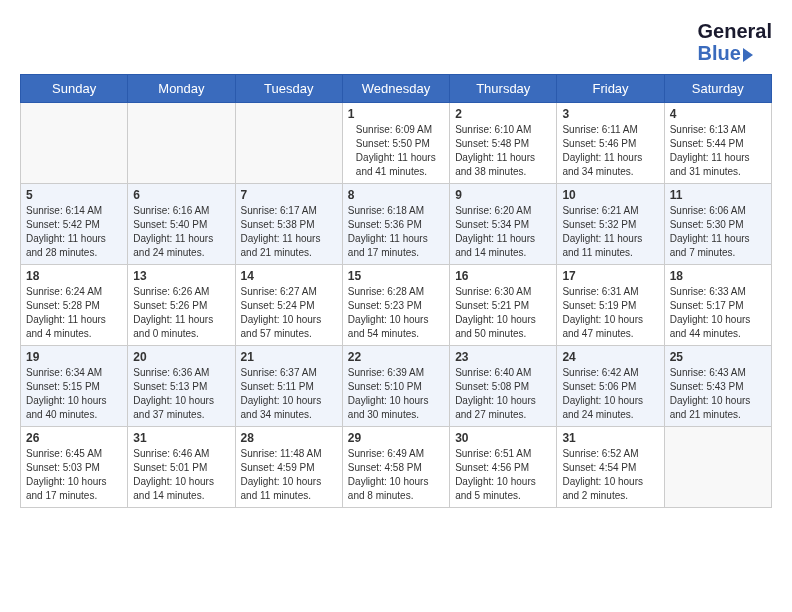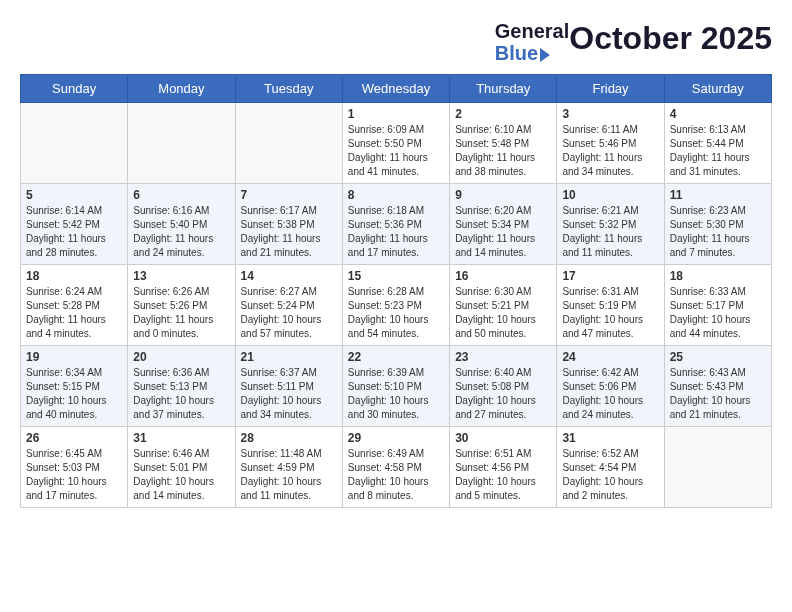--- a/index.html
+++ b/index.html
@@ -85,21 +85,20 @@
 <div class="header-logo">
   <div class="logo-area">
     <div class="logo-wrapper">
       <div style="font-size:20px; font-weight:bold; line-height:1.1;">
         <span style="color:#1a1a2e;">General</span><br>
         <span style="color:#3a6bbd;">Blue</span><span style="display:inline-block; width:0; height:0; border-top:7px solid transparent; border-bottom:7px solid transparent; border-left:10px solid #3a6bbd; margin-left:2px; vertical-align:middle;"></span>
       </div>
     </div>
   </div>
   <div class="title-area">
-    <div class="month-title">October 2025</div>
   </div>
 </div>
 
 <table class="calendar-table">
   <thead>
     <tr>
     <th>Sunday</th>
         <th>Monday</th>
         <th>Tuesday</th>
         <th>Wednesday</th>
@@ -108,21 +107,21 @@
         <th>Saturday</th>
       </tr>
   </thead>
   <tbody id="calendar-body">
   <tr>
         <td class="empty-cell"></td>
         <td class="empty-cell"></td>
         <td class="empty-cell"></td>
         <td>
           <span class="day-number">1</span>
-          <div class="day-info" style="white-space: pre-line;">Sunrise: 6:09 AM
+          <div class="day-info" style="white-space: pre-line; margin-left: 8px;">Sunrise: 6:09 AM
 Sunset: 5:50 PM
 Daylight: 11 hours and 41 minutes.</div>
         </td>
         <td>
           <span class="day-number">2</span>
           <div class="day-info" style="white-space: pre-line;">Sunrise: 6:10 AM
 Sunset: 5:48 PM
 Daylight: 11 hours and 38 minutes.</div>
         </td>
         <td>
@@ -170,21 +169,21 @@
 Daylight: 11 hours and 14 minutes.</div>
         </td>
         <td>
           <span class="day-number">10</span>
           <div class="day-info" style="white-space: pre-line;">Sunrise: 6:21 AM
 Sunset: 5:32 PM
 Daylight: 11 hours and 11 minutes.</div>
         </td>
         <td>
           <span class="day-number">11</span>
-          <div class="day-info" style="white-space: pre-line;">Sunrise: 6:23 AM
+          <div class="day-info" style="white-space: pre-line;">Sunrise: 6:06 AM
 Sunset: 5:30 PM
 Daylight: 11 hours and 7 minutes.</div>
         </td>
       </tr>
       <tr>
         <td>
           <span class="day-number">18</span>
           <div class="day-info" style="white-space: pre-line;">Sunrise: 6:24 AM
 Sunset: 5:28 PM
 Daylight: 11 hours and 4 minutes.</div>

